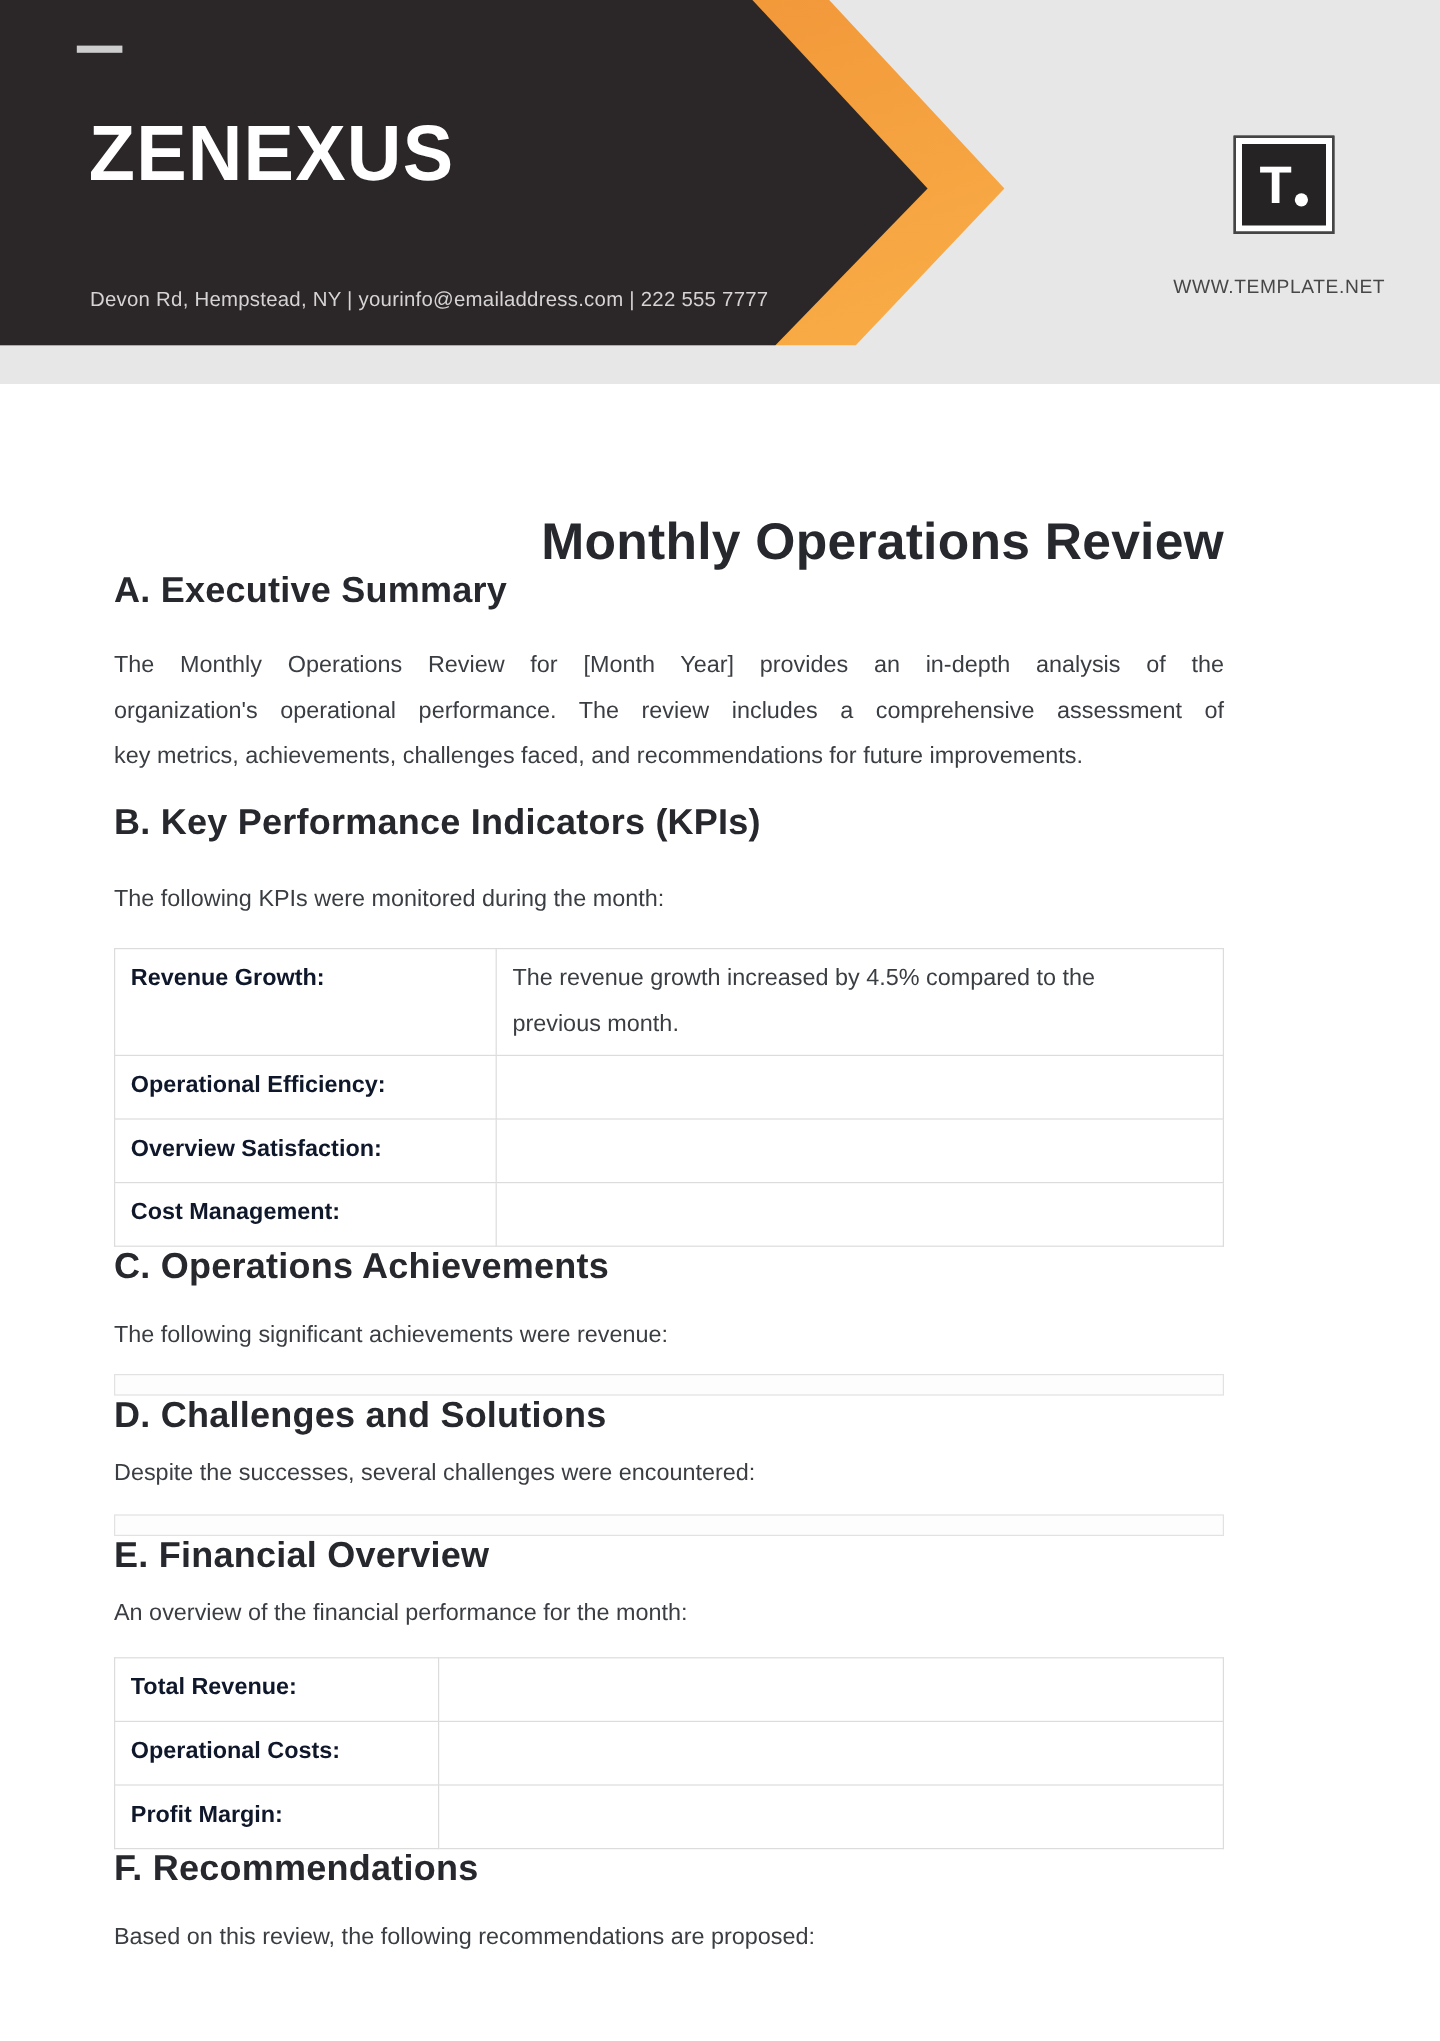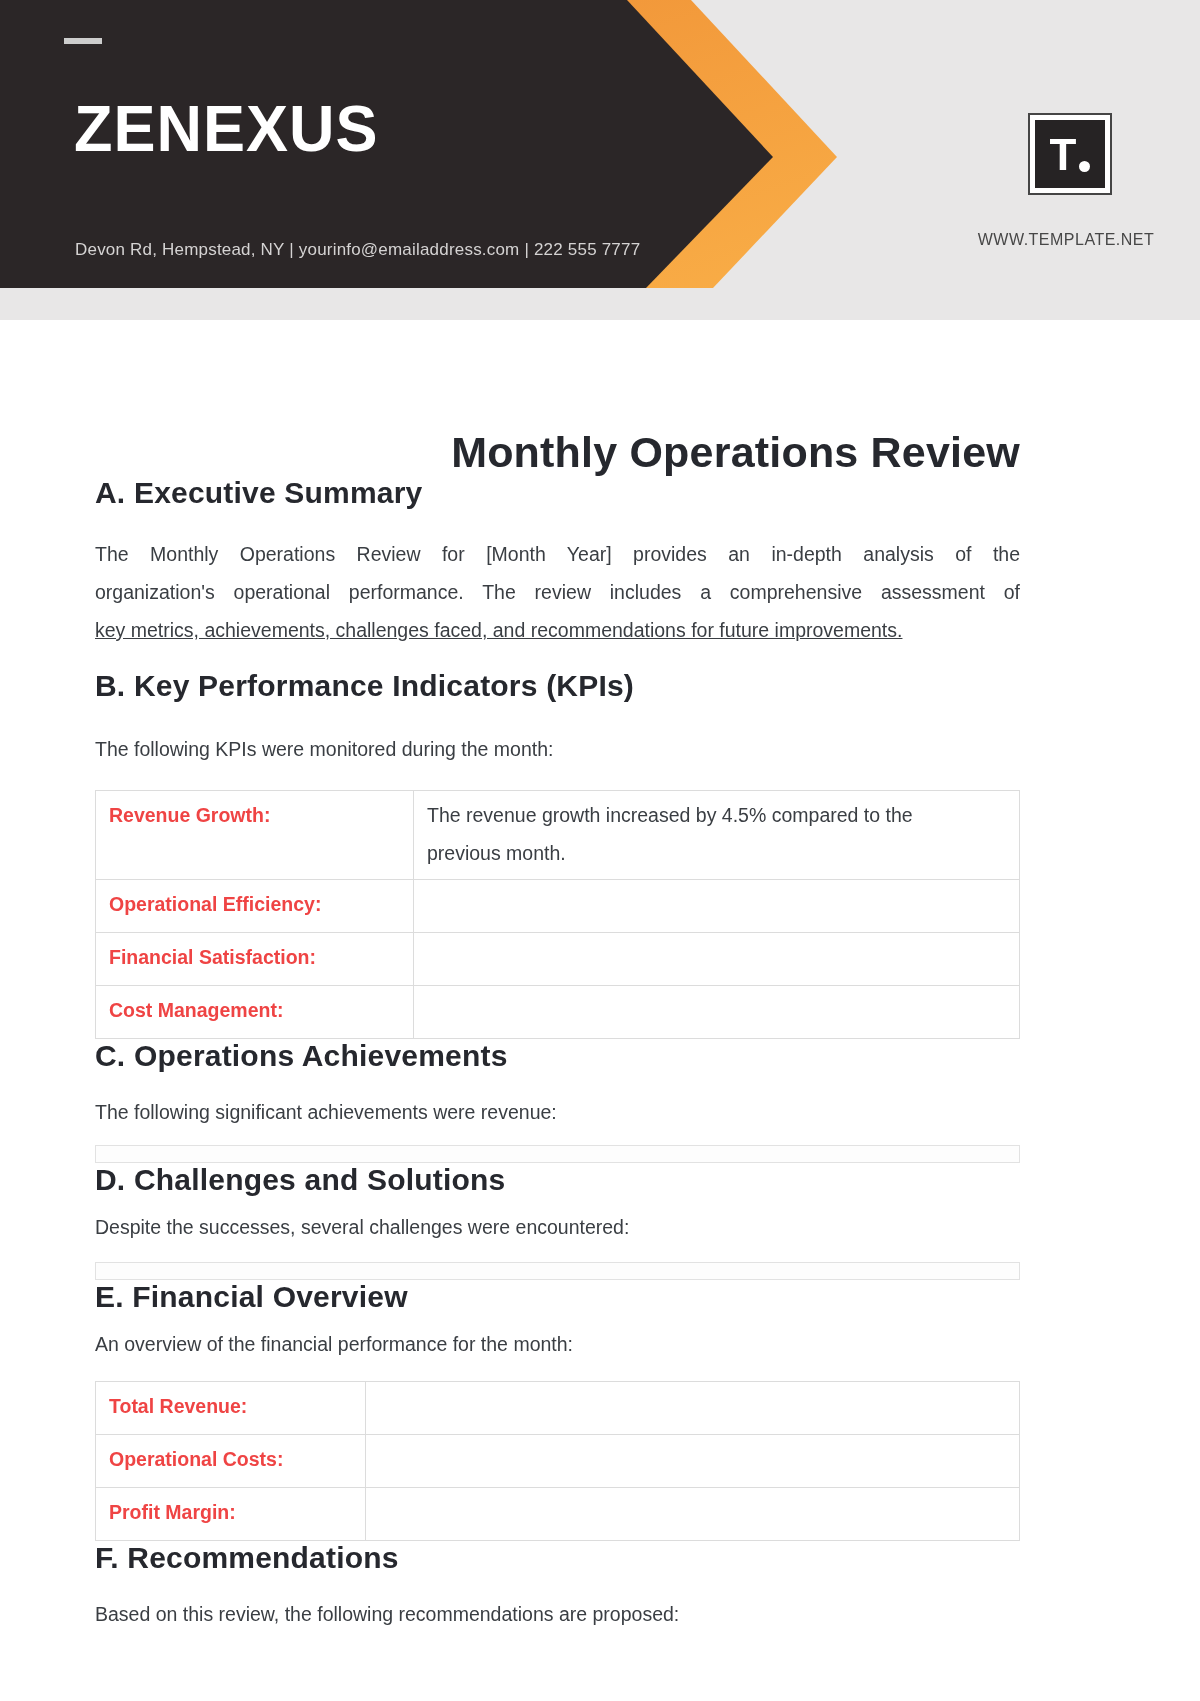--- a/index.html
+++ b/index.html
@@ -46,37 +46,37 @@
   }
   .sec-a { margin-top:31px; }
   .sec-b { margin-top:2px; }
   .sec-c { margin-top:25px; }
   .sec-d { margin-top:20px; }
   .sec-e { margin-top:19px; }
   .sec-f { margin-top:12px; }
 
   .body-par { margin-top:25px; font-size:19.5px; line-height:38px; color:#3a3e43; }
   .jline { display:block; text-align:justify; text-align-last:justify; }
-  .jline.last { text-align-last:left;text-decoration:underline; }
+  .jline.last { text-align-last:left; }
 
   .intro { font-size:19.5px; line-height:38px; color:#3a3e43; margin:0; }
   .intro-b { margin-top:27px; }
   .intro-c { margin-top:20px; }
   .intro-d { margin-top:11px; }
   .intro-e { margin-top:11px; }
   .intro-f { margin-top:20px; }
 
   table.doc-table { border-collapse:collapse; width:925px; table-layout:fixed; }
   table.kpi { margin-top:22px; }
   table.fin { margin-top:18px; }
   .doc-table td {
     border:1px solid #dcdcdc; vertical-align:top;
     padding:5px 13px; font-size:19.5px; line-height:38px;
   }
-  .doc-table td.lbl { font-weight:bold; color:#ef4444;margin-top:36px; }
+  .doc-table td.lbl { font-weight:bold; color:#0f172a;margin-top:36px; }
   .doc-table td.val { color:#3a3e43; }
   table.kpi col.c1 { width:318px; }
   table.fin col.c1 { width:270px; }
   tr.r-tall td { height:78px; }
   tr.r-std td  { height:42px; }
   .val-inner { display:block; max-width:545px; }
 
   .blank-box {
     height:18px; border:1px solid #e2e2e2; background:#fdfdfd;
     box-sizing:border-box;
@@ -139,21 +139,21 @@
         <td class="lbl">Revenue Growth:</td>
         <td class="val">
           <span class="val-inner">The revenue growth increased by 4.5% compared to the previous month.</span>
         </td>
       </tr>
       <tr class="r-std">
         <td class="lbl">Operational Efficiency:</td>
         <td class="val"></td>
       </tr>
       <tr class="r-std">
-        <td class="lbl">Financial Satisfaction:</td>
+        <td class="lbl">Overview Satisfaction:</td>
         <td class="val"></td>
       </tr>
       <tr class="r-std">
         <td class="lbl">Cost Management:</td>
         <td class="val"></td>
       </tr>
     </tbody>
       </table>
 
     <h2 class="sec sec-c">C. Operations Achievements</h2>

